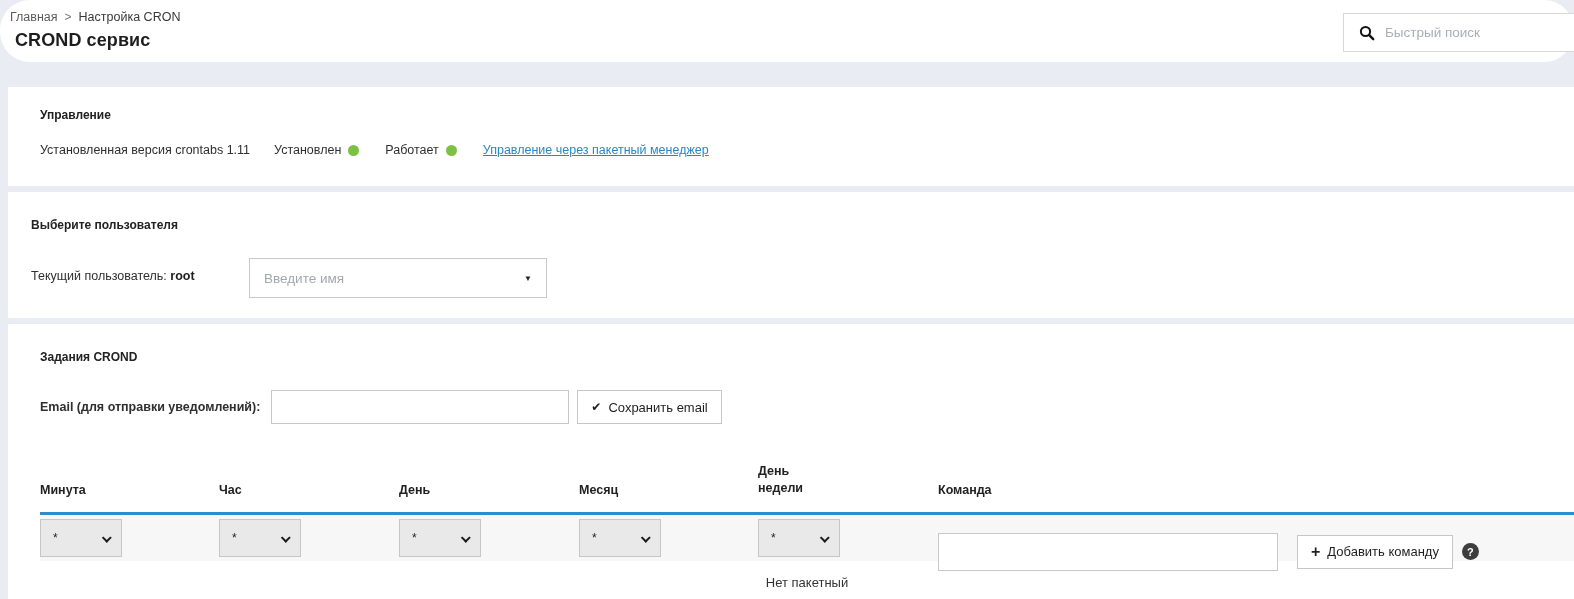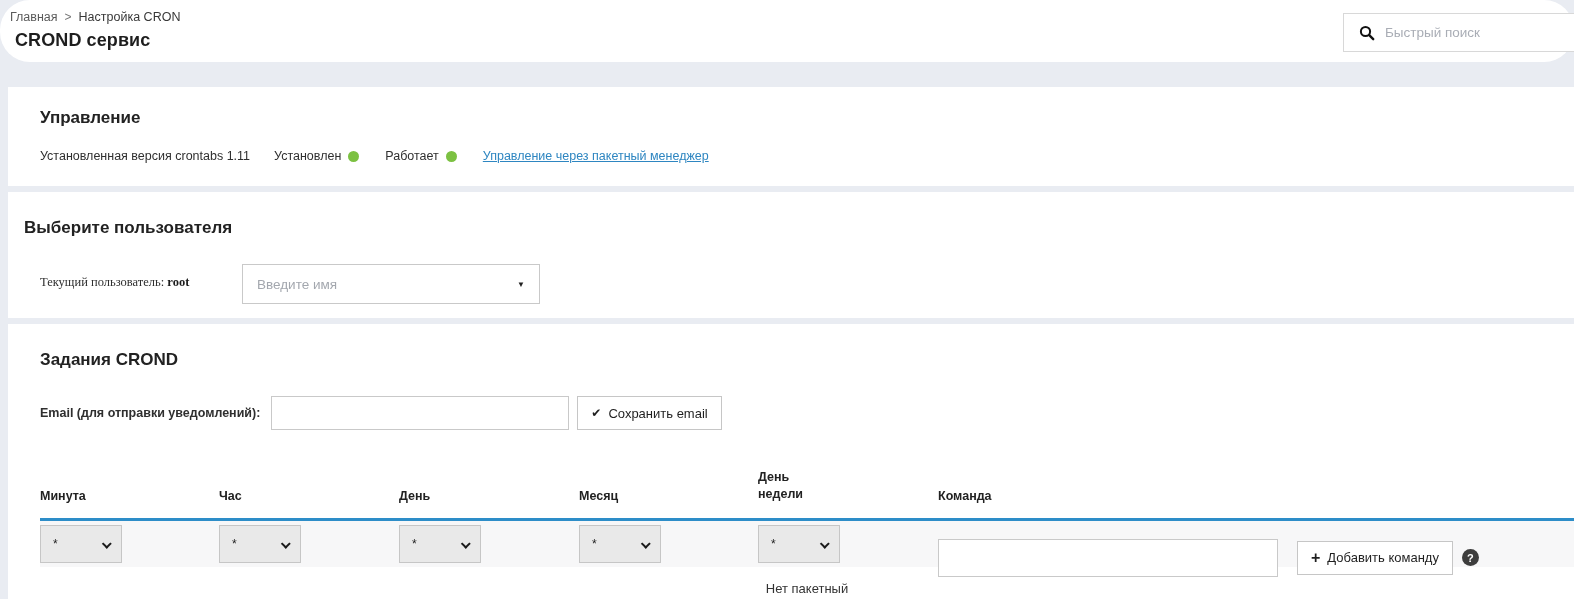--- a/index.html
+++ b/index.html
@@ -21,32 +21,32 @@
     position:absolute; left:1343px; top:13px; width:240px; height:39px;
     background:#fff; border:1px solid #d8d8d8; display:flex; align-items:center;
     padding-left:15px; gap:10px;
   }
   .search-box input { border:none; outline:none; flex:1; font-family:inherit; font-size:13.5px; color:#333; background:transparent; }
   .search-box input::placeholder { color:#a9adb5; }
   .search-icon svg { display:block; }
   
   .card { margin-left:8px; background:#fff; }
   .card-management { margin-top:25px; height:99px; padding:21px 32px 0; }
-  .card-user { margin-top:6px; height:126px; padding:26px 16px 0; }
+  .card-user { margin-top:6px; height:126px; padding:26px 23px 0; }
   .card-tasks { margin-top:6px; height:275px; padding:26px 0 0 32px; }
-  .section-title { font-size:17px; font-weight:bold; color:#222; }
+  .section-title { font-size:12px; font-weight:bold; color:#222; }
   
   .info-row { margin-top:21px; display:flex; align-items:center; font-size:12.5px; color:#2f2f2f; }
   .info-version { margin-right:24px; }
   .status-item { display:flex; align-items:center; gap:7px; margin-right:26px; }
   .status-dot { width:11px; height:11px; border-radius:50%; background:#7cc142; }
   .pkg-link { color:#2e86c1; text-decoration:underline; cursor:pointer; }
   
   .user-row { position:relative; margin-top:26px; height:40px; }
-  .user-label { position:absolute; left:16px; top:11px; color:#2f2f2f;font-family:Liberation Serif, serif; }
+  .user-label { position:absolute; left:0; top:11px; color:#2f2f2f; }
   .user-label b { color:#1d1d1d; }
   .user-select {
     position:absolute; left:218px; top:0; width:298px; height:40px;
     border:1px solid #c9c9c9; background:#fff; display:flex; align-items:center;
     justify-content:space-between; padding:0 14px; cursor:pointer;
   }
   .user-select .placeholder { color:#a3a7ae; font-size:13.5px; }
   .user-select .tri { font-size:8px; color:#222; }
   
   .email-row { margin-top:26px; display:flex; align-items:center; height:34px; }

